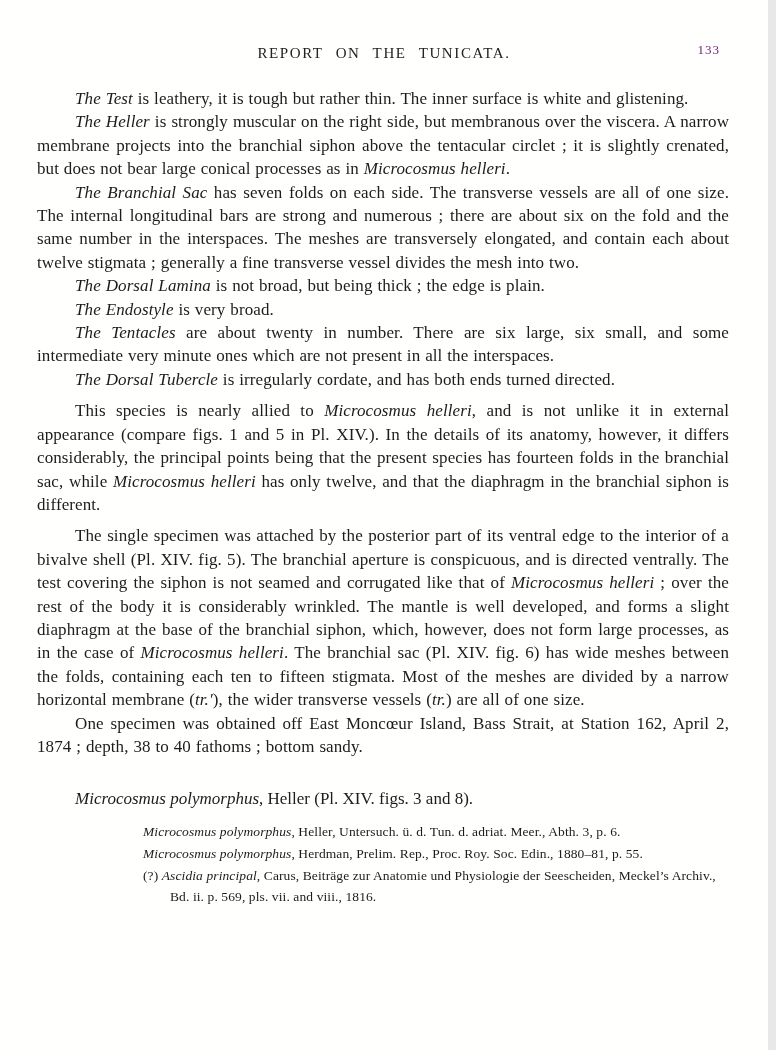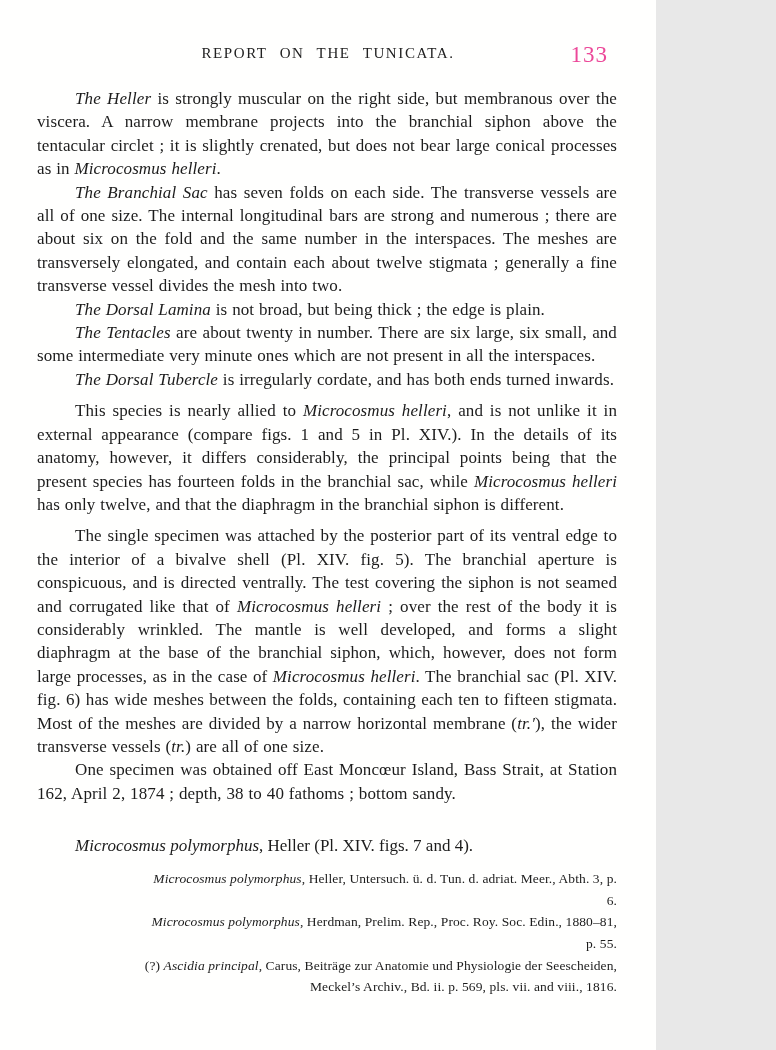--- a/index.html
+++ b/index.html
@@ -2,21 +2,21 @@
 <html><head>
 <meta charset="utf-8">
 <style>
   html, body {
     margin: 0;
     padding: 0;
     background: #e8e8e8;
   }
   .page {
     position: relative;
-    width: 656px;
+    width: 768px;
     height: 1050px;
     margin: 0;
     background: #fefefdl;
     background: #fffffe;
     box-sizing: border-box;
     overflow: hidden;
     font-family: "Liberation Serif", "DejaVu Serif", serif;
     color: #1c1c1c;
   }
   .page-header {
@@ -28,23 +28,23 @@
     display: inline-block;
     font-size: 15px;
     letter-spacing: 1.6px;
     word-spacing: 7px;
     color: #222;
   }
   .page-number {
     position: absolute;
     top: 42px;
     right: 48px;
-    font-size: 23px;
+    font-size: 13px;
     letter-spacing: 1px;
-    color: #ec4899;
+    color: #701a75;
   }
   .body-text {
     margin: 25px 39px 0 37px;
     font-size: 17px;
     line-height: 23.4px;
     text-align: justify;
     letter-spacing: 0.1px;
     word-spacing: 0.5px;
   }
   .para {
@@ -63,48 +63,50 @@
   .synonymy {
     margin: 11px 39px 0 143px;
     font-size: 13.5px;
     line-height: 21.6px;
     letter-spacing: 0.1px;
   }
   .syn {
     margin: 0;
     padding-left: 27px;
     text-indent: -27px;
-    text-align: right;
+    text-align: left;
   }
   i {
     font-style: italic;
   }
 </style>
 </head>
 <body>
 
 <div class="page">
 
   <div class="page-header">
     <div class="running-head">REPORT ON THE TUNICATA.</div>
     <div class="page-number">133</div>
   </div>
 
   <div class="body-text">
+      <p class="para"><i>The Test</i><span> is leathery, it is tough but rather thin. The inner surface is white and glistening.</span></p>
       <p class="para"><i>The Heller</i><span> is strongly muscular on the right side, but membranous over the viscera. A narrow membrane projects into the branchial siphon above the tentacular circlet ; it is slightly crenated, but does not bear large conical processes as in </span><i>Microcosmus helleri</i><span>.</span></p>
       <p class="para"><i>The Branchial Sac</i><span> has seven folds on each side. The transverse vessels are all of one size. The internal longitudinal bars are strong and numerous ; there are about six on the fold and the same number in the interspaces. The meshes are transversely elongated, and contain each about twelve stigmata ; generally a fine transverse vessel divides the mesh into two.</span></p>
       <p class="para"><i>The Dorsal Lamina</i><span> is not broad, but being thick ; the edge is plain.</span></p>
+      <p class="para"><i>The Endostyle</i><span> is very broad.</span></p>
       <p class="para"><i>The Tentacles</i><span> are about twenty in number. There are six large, six small, and some intermediate very minute ones which are not present in all the interspaces.</span></p>
-      <p class="para"><i>The Dorsal Tubercle</i><span> is irregularly cordate, and has both ends turned inwards.</span></p>
+      <p class="para"><i>The Dorsal Tubercle</i><span> is irregularly cordate, and has both ends turned directed.</span></p>
       <p class="para section-start"><span>This species is nearly allied to </span><i>Microcosmus helleri</i><span>, and is not unlike it in external appearance (compare figs. 1 and 5 in Pl. XIV.). In the details of its anatomy, however, it differs considerably, the principal points being that the present species has fourteen folds in the branchial sac, while </span><i>Microcosmus helleri</i><span> has only twelve, and that the diaphragm in the branchial siphon is different.</span></p>
       <p class="para section-start"><span>The single specimen was attached by the posterior part of its ventral edge to the interior of a bivalve shell (Pl. XIV. fig. 5). The branchial aperture is conspicuous, and is directed ventrally. The test covering the siphon is not seamed and corrugated like that of </span><i>Microcosmus helleri</i><span> ; over the rest of the body it is considerably wrinkled. The mantle is well developed, and forms a slight diaphragm at the base of the branchial siphon, which, however, does not form large processes, as in the case of </span><i>Microcosmus helleri</i><span>. The branchial sac (Pl. XIV. fig. 6) has wide meshes between the folds, containing each ten to fifteen stigmata. Most of the meshes are divided by a narrow horizontal membrane (</span><i>tr.′</i><span>), the wider transverse vessels (</span><i>tr.</i><span>) are all of one size.</span></p>
       <p class="para"><span>One specimen was obtained off East Moncœur Island, Bass Strait, at Station 162, April 2, 1874 ; depth, 38 to 40 fathoms ; bottom sandy.</span></p>
     </div>
 
-  <p class="species-heading"><i>Microcosmus polymorphus</i><span>, Heller (Pl. XIV. figs. 7 and 4).</span></p>
+  <p class="species-heading"><i>Microcosmus polymorphus</i><span>, Heller (Pl. XIV. figs. 3 and 8).</span></p>
 
   <div class="synonymy">
       <p class="syn"><i>Microcosmus polymorphus</i><span>, Heller, Untersuch. ü. d. Tun. d. adriat. Meer., Abth. 3, p. 6.</span></p>
       <p class="syn"><i>Microcosmus polymorphus</i><span>, Herdman, Prelim. Rep., Proc. Roy. Soc. Edin., 1880–81, p. 55.</span></p>
       <p class="syn"><span>(?) </span><i>Ascidia principal</i><span>, Carus, Beiträge zur Anatomie und Physiologie der Seescheiden, Meckel’s Archiv., Bd. ii. p. 569, pls. vii. and viii., 1816.</span></p>
     </div>
 
 </div>
 
 </body></html>

